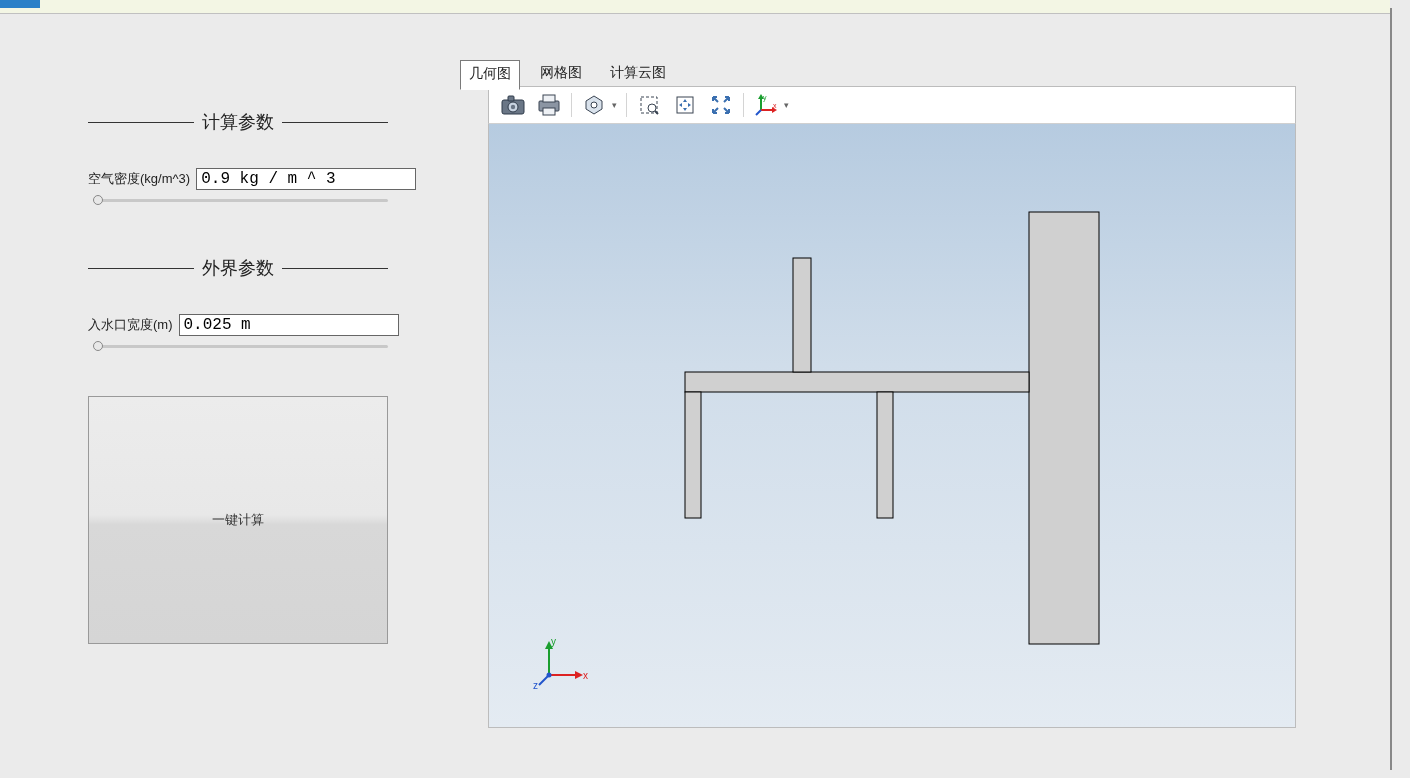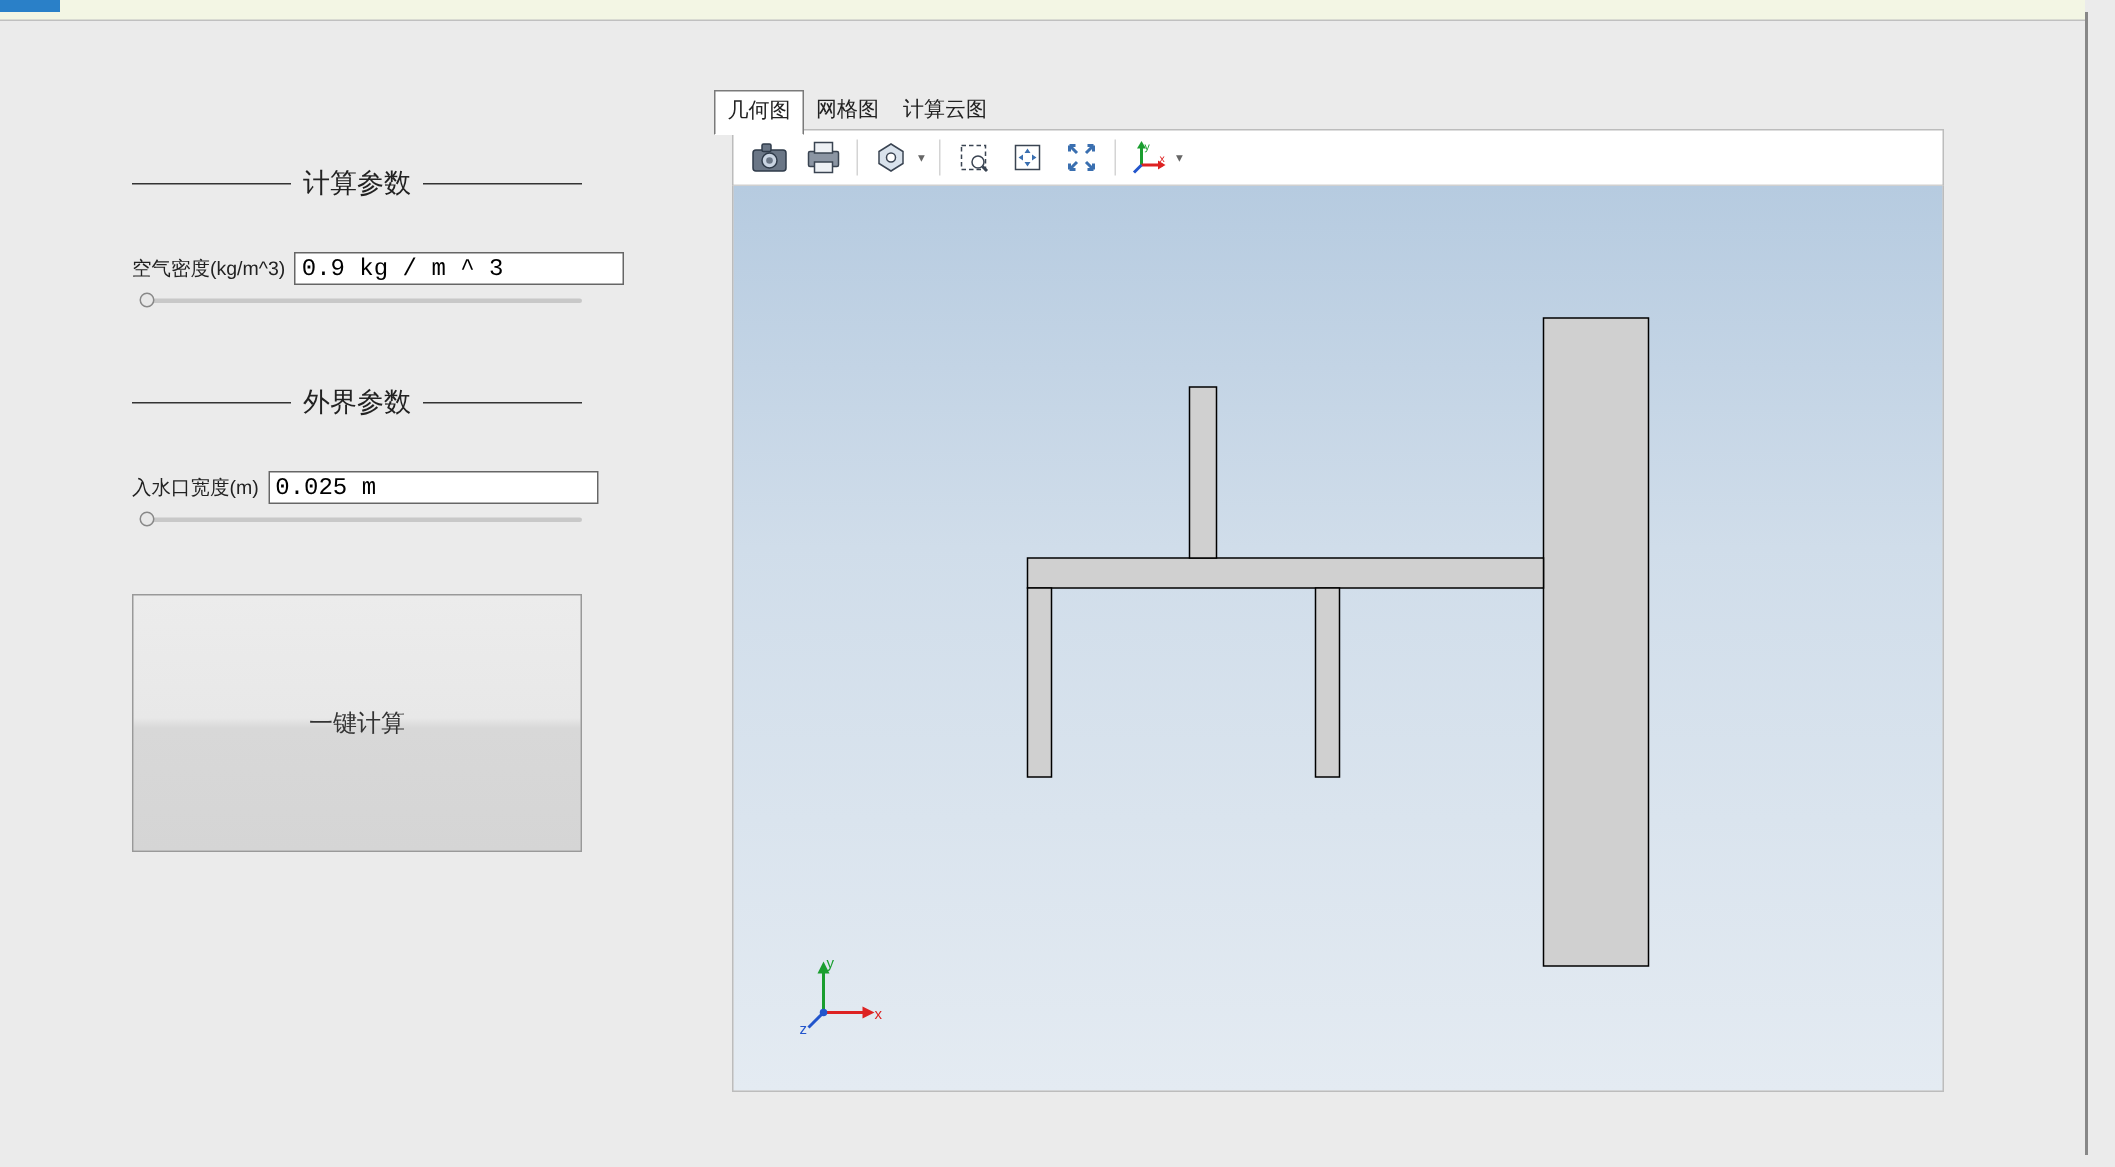--- a/index.html
+++ b/index.html
@@ -20,26 +20,26 @@
   .param { margin-bottom: 30px; }
   .param-row { display: flex; align-items: center; gap: 6px; }
   .param-label { font-size: 13px; color: #222; white-space: nowrap; text-align: center; }
   .param-input { flex: 1; border: 1px solid #666; font-family: "Courier New", monospace; font-size: 16px; padding: 1px 4px; height: 22px; background: #fff; }
   .slider-wrap { position: relative; height: 14px; margin-top: 4px; margin-left: 10px; }
   .slider-track { position: absolute; left: 0; right: 0; top: 5px; height: 3px; background: #c8c8c8; border-radius: 2px; }
   .slider-fill { position: absolute; left: 0; top: 5px; height: 3px; background: #1a6fb0; border-radius: 2px; }
   .slider-thumb { position: absolute; top: 1px; width: 10px; height: 10px; background: #e8e8e8; border: 1px solid #888; border-radius: 50%; transform: translateX(-5px); }
 
   .big-button {
-    width: 100%; height: 172px; border: 1px solid #999; background: linear-gradient(#ececec 0%, #e8e8e8 48%, #d8d8d8 52%, #d5d5d5 100%);
-    font-size: 16px; color: #333; font-family: SimSun, serif; cursor: pointer; margin-top: 12px;
+    width: 100%; height: 248px; border: 1px solid #999; background: linear-gradient(#ececec 0%, #e8e8e8 48%, #d8d8d8 52%, #d5d5d5 100%);
+    font-size: 13px; color: #333; font-family: SimSun, serif; cursor: pointer; margin-top: 12px;
   }
 
   
-  .tabs { position: absolute; left: 476px; top: 60px; display: flex; }
+  .tabs { position: absolute; left: 460px; top: 60px; display: flex; gap: 12px; }
   .tab { font-size: 14px; padding: 4px 8px 6px; color: #222; cursor: pointer; }
   .tab.active { border: 1px solid #7a7a7a; border-bottom: 1px solid #fff; background: #fff; position: relative; z-index: 2; }
 
   .toolbar {
     position: absolute; left: 488px; top: 86px; width: 808px; height: 38px;
     background: #fff; border: 1px solid #bcbcbc; border-bottom: 1px solid #d0d0d0;
     display: flex; align-items: center; padding-left: 6px; gap: 0;
   }
   .tool-btn { width: 36px; height: 32px; display: flex; align-items: center; justify-content: center; cursor: pointer; border-radius: 2px; }
   .tool-sep { width: 1px; height: 24px; background: #d4d4d4; margin: 0 4px; }

